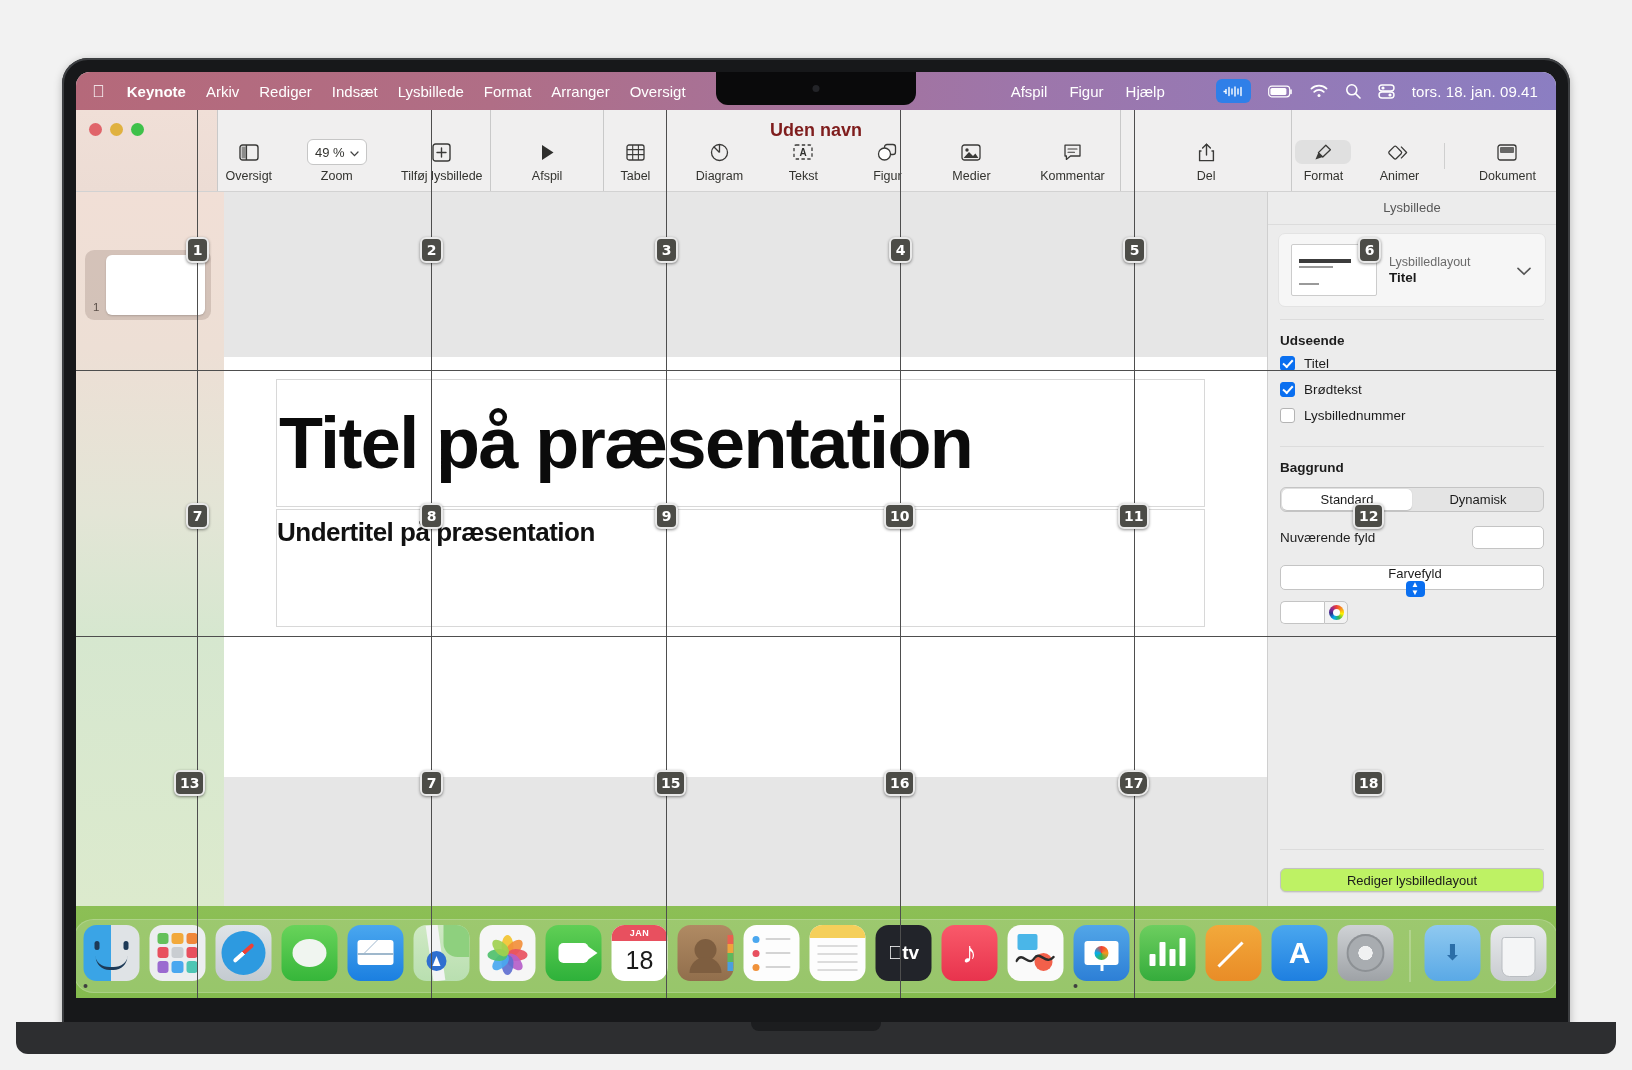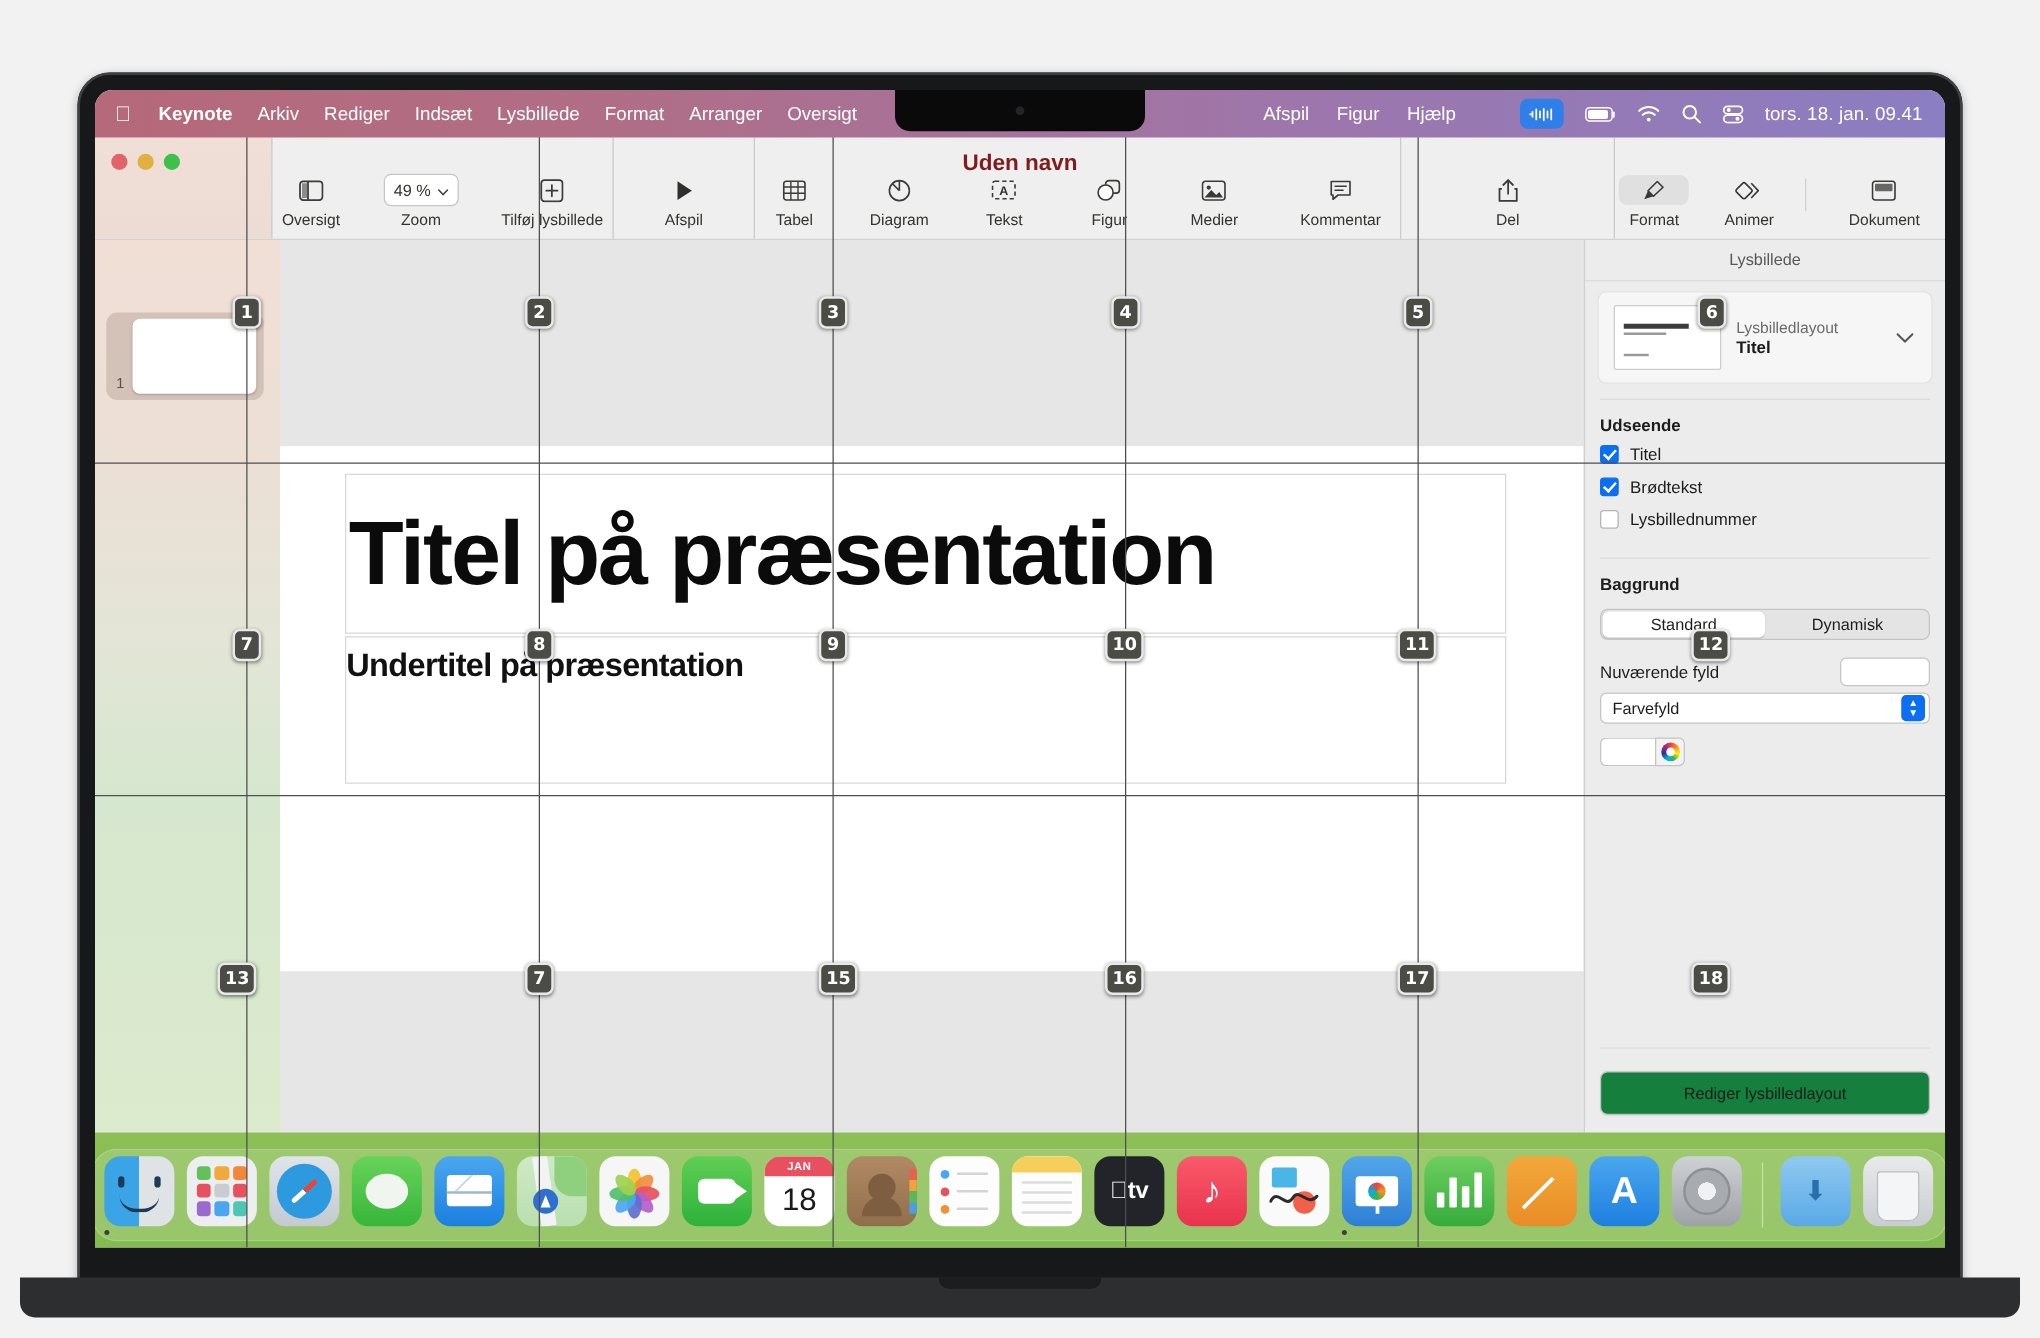--- a/index.html
+++ b/index.html
@@ -285,25 +285,26 @@
   .fill-row {
     display: flex; align-items: center; justify-content: space-between;
     margin: 14px 12px 0;
   }
   .fill-lbl { font-size: 13.5px; color: #1d1d1d; }
   .fill-swatch {
     width: 72px; height: 23px; background: #fff;
     border: 1px solid #c4c4c4; border-radius: 5px;
   }
   .select {
-    margin: 5px 12px 0;
+    margin: 16px 12px 0;
     height: 25px; background: #fff; border: 1px solid #c4c4c4;
     border-radius: 5px; display: flex; align-items: center;
     padding: 0 3px 0 9px; font-size: 13px; color: #1b1b1b;
     justify-content: space-between;
+    flex-direction: column;
   }
   .select-arrows {
     width: 19px; height: 21px; background: #0a6ff0; border-radius: 4px;
     display: flex; flex-direction: column; align-items: center; justify-content: center;
     color: #fff; font-size: 8px; line-height: 8px;
   }
   .color-row { display: flex; align-items: center; margin: 11px 12px 0; }
   .color-box {
     width: 44px; height: 23px; background: #fff;
     border: 1px solid #c4c4c4; border-right: none;
@@ -320,21 +321,21 @@
     position: relative;
   }
   .wheel::after {
     content:""; position:absolute; inset:4px; border-radius:50%; background:#fdfdfd;
   }
   .insp-foot {
     margin-top: auto; padding: 0 12px 14px;
   }
   .insp-foot .line { height: 1px; background: #dcdcdc; margin-bottom: 18px; }
   .btn-wide {
-    height: 35px; background: #15803d; border: 1px solid #c2c2c2;
+    height: 24px; background: #bef264; border: 1px solid #c2c2c2;
     border-radius: 6px; display: flex; align-items: center; justify-content: center;
     font-size: 13px; color: #1b1b1b;
     box-shadow: 0 .5px 1px rgba(0,0,0,.08);
   }
 
   
   .overlay { position: absolute; inset: 0; z-index: 5; pointer-events: none; }
   .gline-v { position: absolute; top: 0; bottom: 0; width: 1px; background: #4e4e4e; }
   .gline-h { position: absolute; left: 0; right: 0; height: 1px; background: #4e4e4e; }
   .marker {
@@ -992,21 +993,21 @@
         <div class="marker" style="left: 110px; top: 431px;">7</div>
         <div class="marker" style="left: 344px; top: 431px;">8</div>
         <div class="marker" style="left: 579px; top: 431px;">9</div>
         <div class="marker" style="left: 808px; top: 431px;">10</div>
         <div class="marker" style="left: 1042px; top: 431px;">11</div>
         <div class="marker" style="left: 1277px; top: 431px;">12</div>
         <div class="marker" style="left: 98px; top: 698px;">13</div>
         <div class="marker" style="left: 344px; top: 698px;">7</div>
         <div class="marker" style="left: 579px; top: 698px;">15</div>
         <div class="marker" style="left: 808px; top: 698px;">16</div>
-        <div class="marker" style="left: 1042px; top: 698px;">17</div>
+        <div class="marker" style="left: 1042px; top: 698px; border-radius: 10px;">17</div>
         <div class="marker" style="left: 1277px; top: 698px;">18</div>
       </div>
 
   </div>
 
   <div class="base">
     <div class="base-notch"></div>
   </div>
 </div>
 

